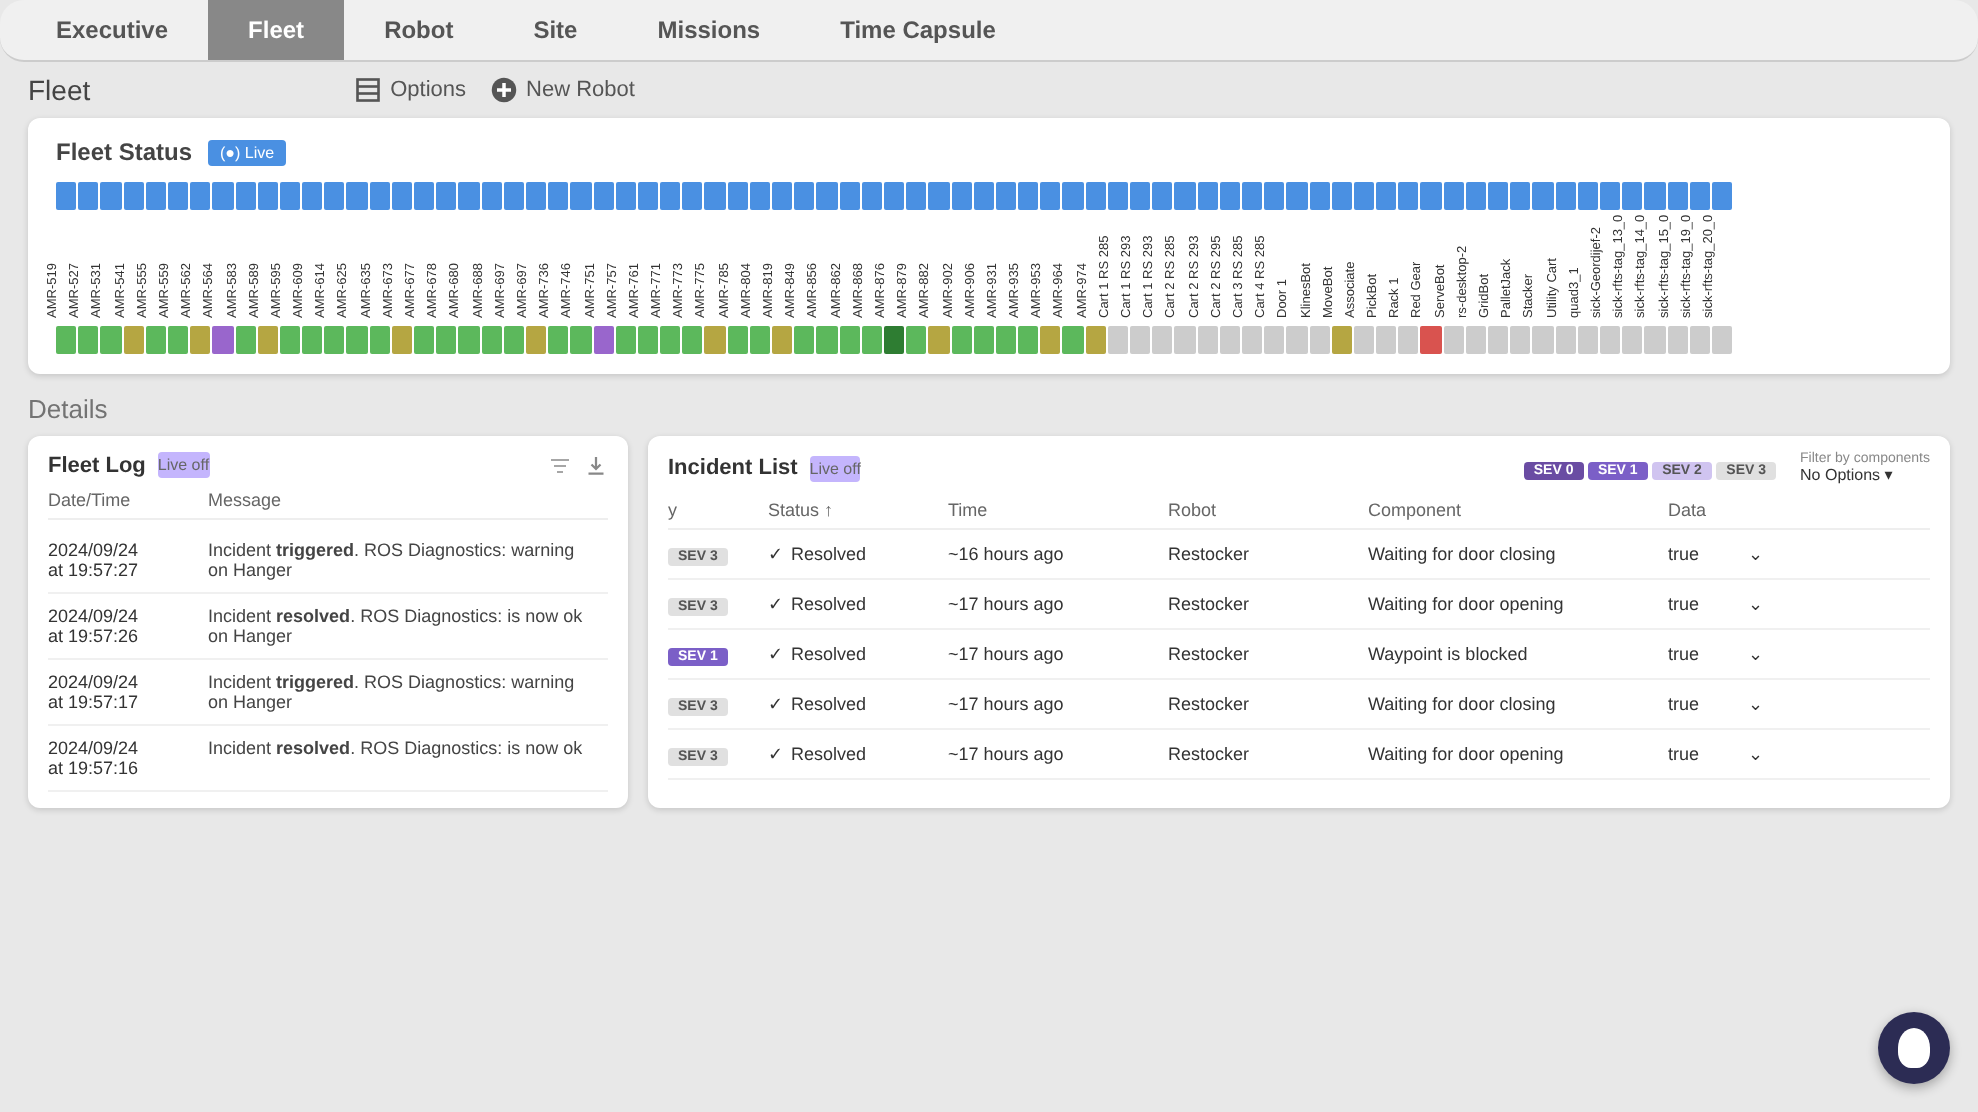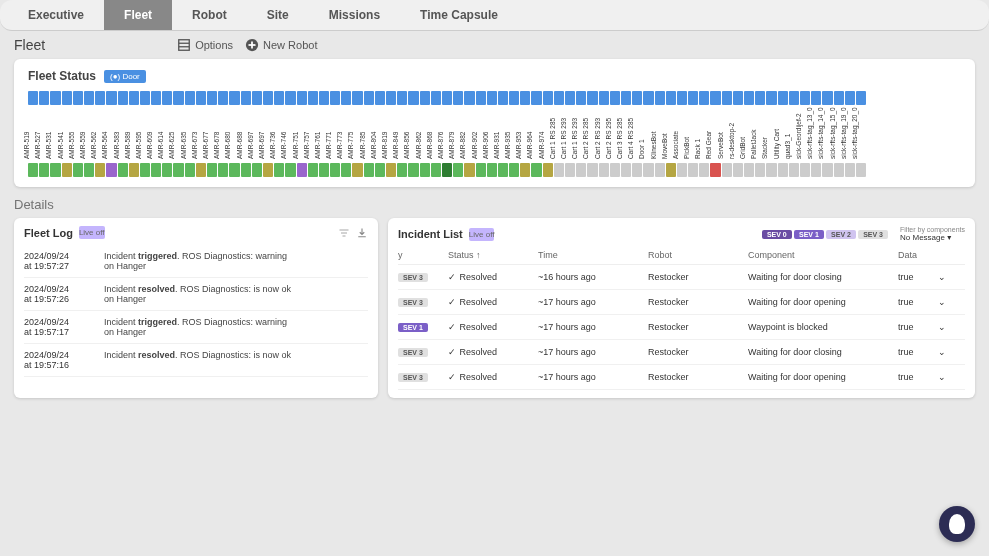--- a/index.html
+++ b/index.html
@@ -26,21 +26,21 @@
 .health-cell { width: 10.2px; height: 14px; border-radius: 1px; }
 .c-green { background: #5cb85c; }
 .c-olive { background: #b5a642; }
 .c-purple { background: #9966cc; }
 .c-gray { background: #ccc; }
 .c-dgreen { background: #2e7d32; }
 .c-red { background: #d9534f; }
 .details-title { font-size: 13px; color: #737373; margin-bottom: 6px; }
 .details-row { display: flex; gap: 10px; }
 .details-panel { background: #fff; border-radius: 6px; box-shadow: 0 1px 3px rgba(0,0,0,.15); padding: 8px 10px; }
-.fleet-log { width: 364px; }
+.fleet-log { width: 300px; }
 .incident-list { flex: 1; }
 .log-header { display: flex; justify-content: space-between; align-items: center; margin-bottom: 6px; }
 .log-title { font-size: 11px; font-weight: bold; display: flex; align-items: center; gap: 6px; }
 .log-icons { display: flex; gap: 6px; }
 .log-icons svg { width: 12px; height: 12px; stroke: #888; }
 .log-cols { display: flex; font-size: 9px; color: #666; border-bottom: 1px solid #eee; padding-bottom: 4px; margin-bottom: 4px; }
 .log-cols .c1 { width: 80px; }
 .log-entry { display: flex; font-size: 9px; padding: 6px 0; border-bottom: 1px solid #f0f0f0; }
 .log-entry .c1 { width: 80px; color: #333; }
 .log-entry .c2 { flex: 1; color: #444; }
@@ -96,21 +96,21 @@
           <line x1="8" y1="4" x2="8" y2="12" stroke="#fff" stroke-width="2"></line>
           <line x1="4" y1="8" x2="12" y2="8" stroke="#fff" stroke-width="2"></line>
         </svg>
       <span>New Robot</span>
     </button>
   </div>
 
   <div class="panel">
     <div class="panel-title">
       <span>Fleet Status</span>
-      <span class="live-badge">(●) Door</span>
+      <span class="live-badge">(●) Live</span>
     </div>
     <div class="status-row" id="status-row">
         <div class="status-cell"></div>
         <div class="status-cell"></div>
         <div class="status-cell"></div>
         <div class="status-cell"></div>
         <div class="status-cell"></div>
         <div class="status-cell"></div>
         <div class="status-cell"></div>
         <div class="status-cell"></div>
@@ -501,20 +501,24 @@
           <svg viewBox="0 0 16 16" fill="none" stroke="#888">
               <line x1="2" y1="4" x2="14" y2="4"></line>
               <line x1="4" y1="8" x2="12" y2="8"></line>
               <line x1="6" y1="12" x2="10" y2="12"></line>
             </svg>
           <svg viewBox="0 0 16 16" fill="none" stroke="#888" stroke-width="1.5">
               <path d="M8 2v8m-3-3l3 3 3-3M3 13h10"></path>
             </svg>
         </div>
       </div>
+      <div class="log-cols">
+        <div class="c1">Date/Time</div>
+        <div>Message</div>
+      </div>
       <div id="log-entries">
           <div class="log-entry">
             <div class="c1">2024/09/24<br>at 19:57:27</div>
             <div class="c2">Incident <b>triggered</b>. ROS Diagnostics: warning<br>on Hanger</div>
           </div>
           <div class="log-entry">
             <div class="c1">2024/09/24<br>at 19:57:26</div>
             <div class="c2">Incident <b>resolved</b>. ROS Diagnostics: is now ok<br>on Hanger</div>
           </div>
           <div class="log-entry">
@@ -531,21 +535,21 @@
     <div class="details-panel incident-list">
       <div class="inc-header">
         <div class="inc-title">
           <span>Incident List</span>
           <span class="liveoff-badge">Live off</span>
         </div>
         <div class="inc-filters">
           <span id="sev-chips"><span class="sev-chip sev0">SEV 0</span> <span class="sev-chip sev1">SEV 1</span> <span class="sev-chip sev2">SEV 2</span> <span class="sev-chip sev3">SEV 3</span> </span>
           <span style="margin-left:8px">
             <div class="filter-label">Filter by components</div>
-            <span><span>No Message</span> ▾</span>
+            <span><span>No Options</span> ▾</span>
           </span>
         </div>
       </div>
       <div class="inc-cols">
         <div class="ic-sev">y</div>
         <div class="ic-stat">Status ↑</div>
         <div class="ic-time">Time</div>
         <div class="ic-robot">Robot</div>
         <div class="ic-comp">Component</div>
         <div class="ic-data">Data</div>

